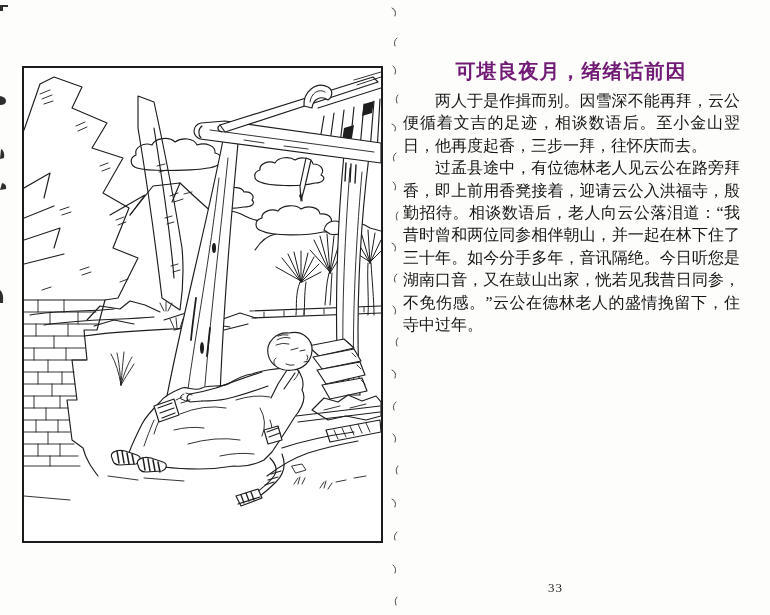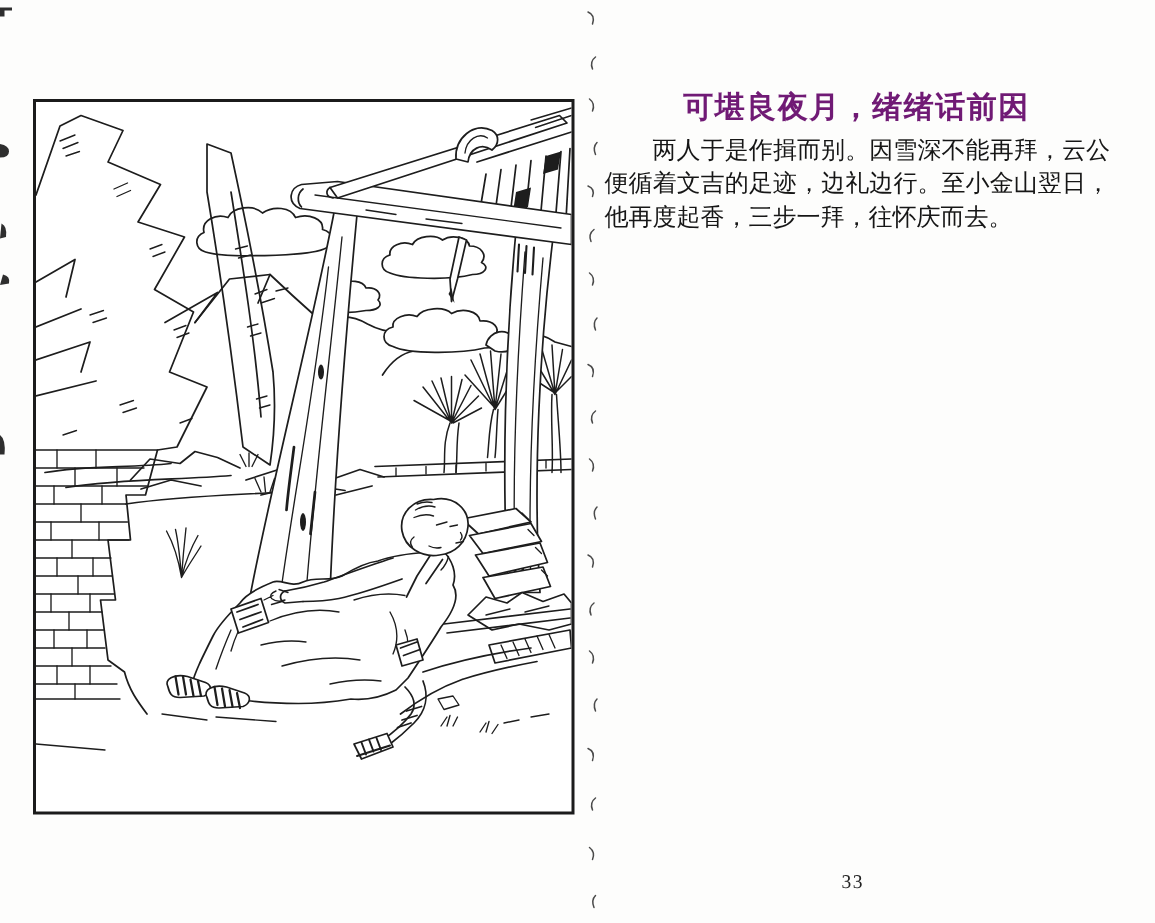--- a/index.html
+++ b/index.html
@@ -13,21 +13,21 @@
   .illu-frame{
     position:absolute;left:22px;top:66px;width:361px;height:477px;
     border:2px solid #1b1b1b;box-sizing:border-box;background:#fff;
   }
   .illu-frame svg{display:block;width:100%;height:100%;}
   .pagenum{
     position:absolute;font-size:13px;letter-spacing:1px;color:#222;
     font-family:"Liberation Serif","DejaVu Serif",serif;
   }
   .pagenum.left{left:22px;width:361px;top:569px;text-align:center;}
-  .pagenum.right{left:548px;width:28px;top:580px;text-align:right;}
+  .pagenum.right{left:548px;width:28px;top:580px;text-align:left;}
   .rp-title{
     position:absolute;left:402px;top:58px;width:338px;
     font-size:20px;font-weight:bold;text-align:center;
     letter-spacing:1px;color:#701a75;white-space:nowrap;
   }
   .rp-text{
     position:absolute;left:403px;top:90px;width:337px;
     font-size:16px;line-height:22.4px;text-align:justify;
     color:#161616;
   }
@@ -165,21 +165,22 @@
         <path d="M84,408 l30,4 M120,410 l40,3" stroke-width="0.9"></path>
       </g>
     </svg>
   </div>
 </div>
 
 <div class="page" style="left:385px;width:385px;">
 </div>
 <div class="rp-title">可堪良夜月，绪绪话前因</div>
 <div class="rp-text">
-  <p>两人于是作揖而别。因雪深不能再拜，云公便循着文吉的足迹，边礼边行。至小金山翌日，他再度起香，三步一拜，往怀庆而去。</p>
+  <p>两人于是作揖而别。因雪深不能再拜，云公便循着文吉的足迹，相谈数语后。至小金山翌日，他再度起香，三步一拜，往怀庆而去。</p>
+  <p>过孟县途中，有位德林老人见云公在路旁拜香，即上前用香凳接着，迎请云公入洪福寺，殷勤招待。相谈数语后，老人向云公落泪道：“我昔时曾和两位同参相伴朝山，并一起在林下住了三十年。如今分手多年，音讯隔绝。今日听您是湖南口音，又在鼓山出家，恍若见我昔日同参，不免伤感。”云公在德林老人的盛情挽留下，住寺中过年。</p>
 </div>
 <div class="pagenum right">33</div>
 
 <svg class="artifacts" width="770" height="615" viewBox="0 0 770 615">
   <g stroke="#4a4a4a" stroke-width="1" fill="none" stroke-linecap="round">
     <path d="M392,8 q5,2 3,8"></path>
     <path d="M397,38 q-4,3 -2,8"></path>
     <path d="M393,66 q4,3 2,8"></path>
     <path d="M398,95 q-3,3 -1,8"></path>
     <path d="M392,124 q5,2 3,7"></path>

